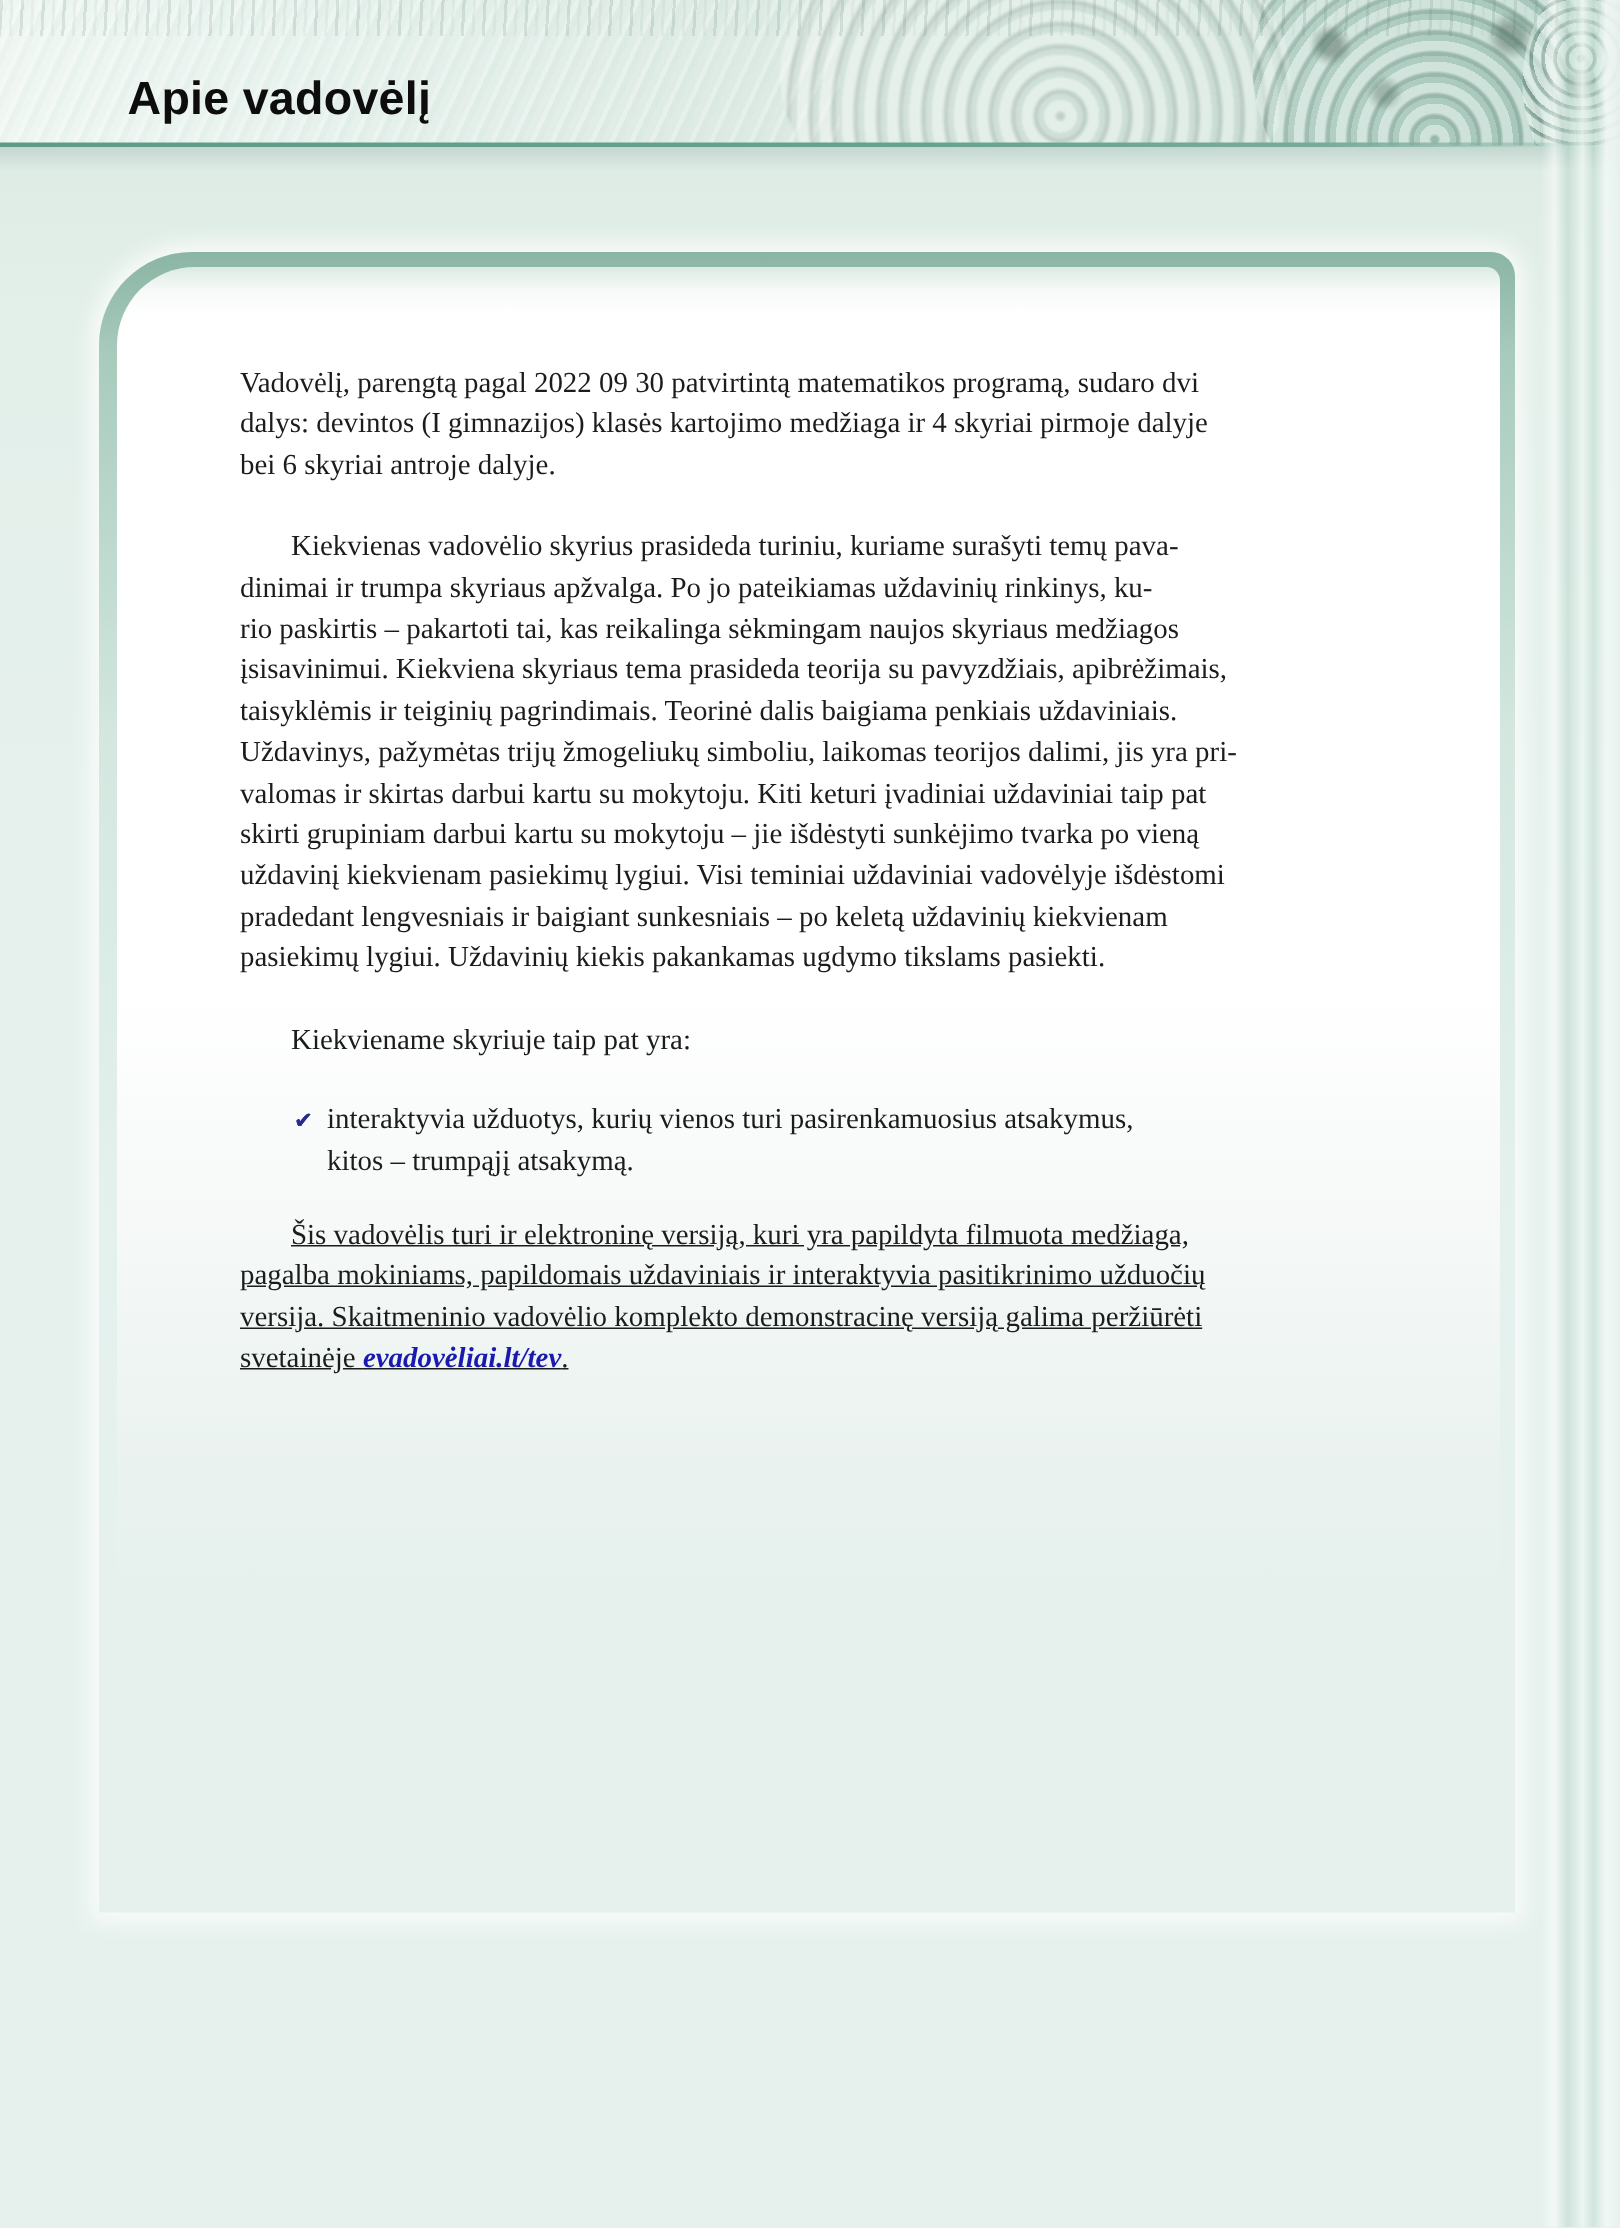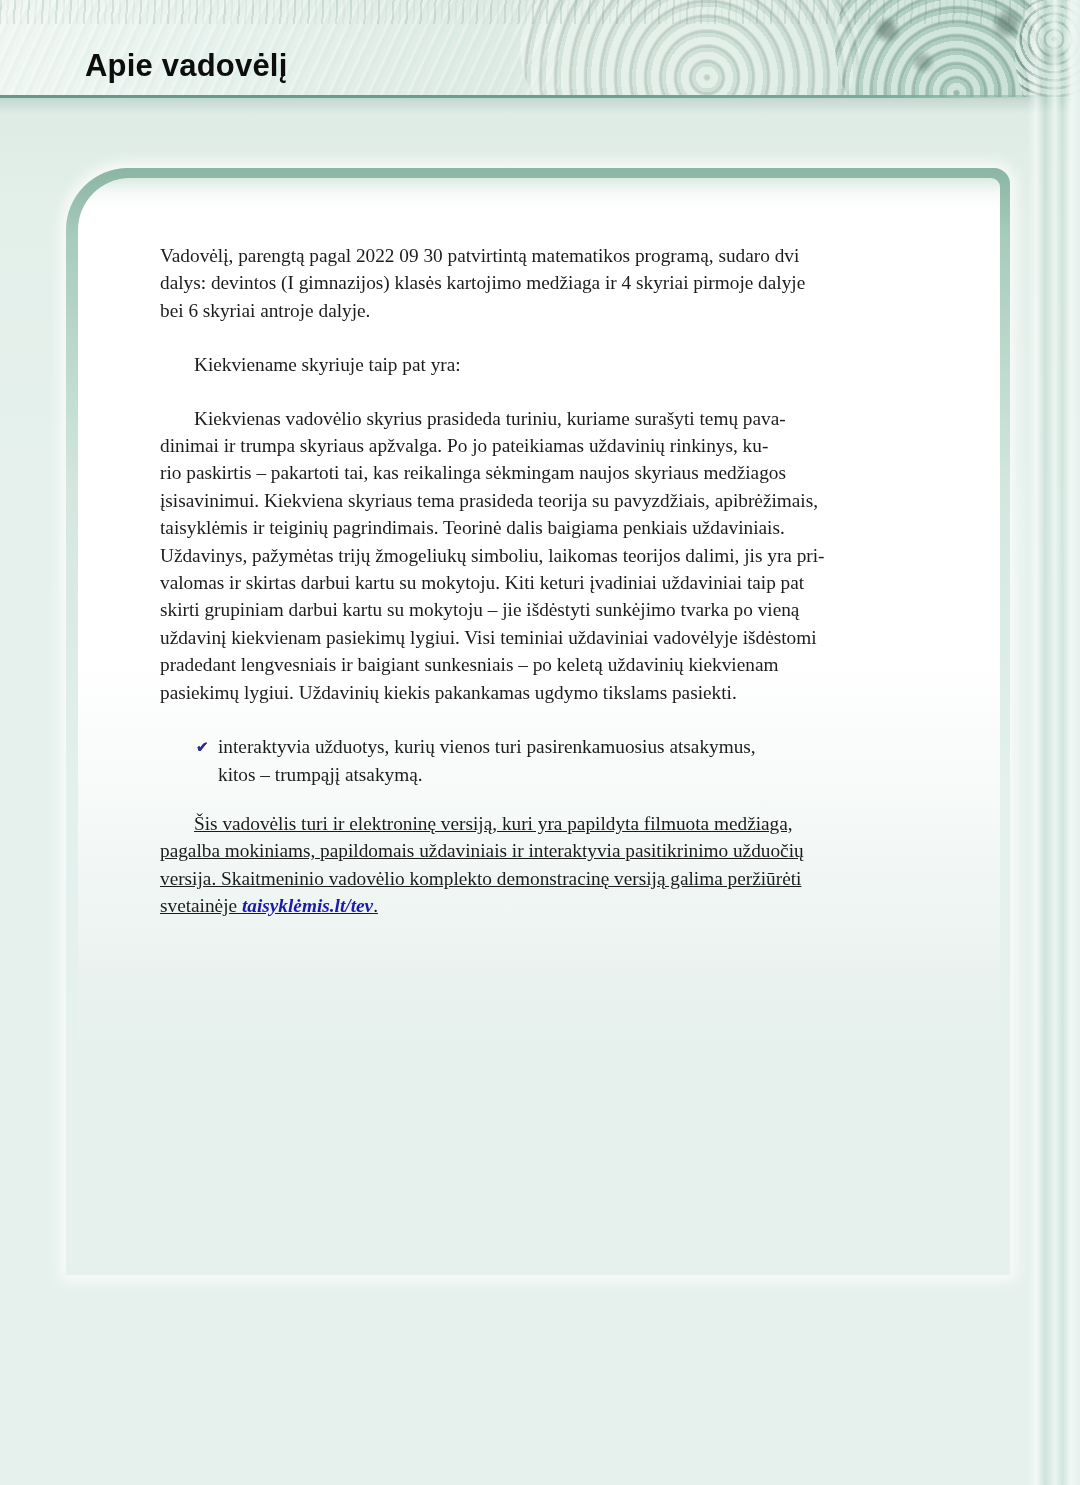--- a/index.html
+++ b/index.html
@@ -234,45 +234,45 @@
 
   <div class="card-border">
     <div class="card-paper">
 
       <div class="text-block">
 
         <p>Vadovėlį, parengtą pagal 2022 09 30 patvirtintą matematikos programą, sudaro dvi
 dalys: devintos (I gimnazijos) klasės kartojimo medžiaga ir 4 skyriai pirmoje dalyje
 bei 6 skyriai  antroje dalyje.</p>
 
-        <p class="indented features-heading">Kiekviename skyriuje taip pat yra:</p>
-
         <p class="indented">Kiekvienas vadovėlio skyrius prasideda turiniu, kuriame surašyti temų pava-
 dinimai ir trumpa skyriaus apžvalga. Po jo pateikiamas uždavinių rinkinys, ku-
 rio paskirtis – pakartoti tai, kas reikalinga sėkmingam naujos skyriaus medžiagos
 įsisavinimui. Kiekviena skyriaus tema prasideda teorija su pavyzdžiais, apibrėžimais,
 taisyklėmis ir teiginių pagrindimais. Teorinė dalis baigiama penkiais uždaviniais.
 Uždavinys, pažymėtas trijų žmogeliukų simboliu, laikomas teorijos dalimi, jis yra pri-
 valomas ir skirtas darbui kartu su mokytoju. Kiti keturi įvadiniai uždaviniai taip pat
 skirti grupiniam darbui kartu su mokytoju – jie išdėstyti sunkėjimo tvarka po vieną
 uždavinį kiekvienam pasiekimų lygiui. Visi teminiai uždaviniai vadovėlyje išdėstomi
 pradedant lengvesniais ir baigiant sunkesniais – po keletą uždavinių kiekvienam
 pasiekimų lygiui. Uždavinių kiekis pakankamas ugdymo tikslams pasiekti.</p>
 
+        <p class="indented features-heading">Kiekviename skyriuje taip pat yra:</p>
+
         <ul class="features-list">
           <li><span class="check-icon">✔</span></li>
           <li><span class="check-icon">✔</span></li>
           <li><span class="check-icon">✔</span><span>interaktyvia užduotys, kurių vienos turi pasirenkamuosius atsakymus,
 kitos – trumpąjį atsakymą.</span></li>
         </ul>
 
         <p class="indented digital-paragraph"><span>Šis vadovėlis turi ir elektroninę versiją, kuri yra papildyta filmuota medžiaga,
 pagalba mokiniams, papildomais uždaviniais ir interaktyvia pasitikrinimo užduočių
 versija. Skaitmeninio vadovėlio komplekto demonstracinę versiją galima peržiūrėti
-svetainėje </span><a class="website-link" href="#">taisyklėmis.lt/tev</a><span>.</span></p>
+svetainėje </span><a class="website-link" href="#">evadovėliai.lt/tev</a><span>.</span></p>
 
       </div>
 
     </div>
   </div>
 
   <div class="page-edge-strips"></div>
 
 </div>
 

